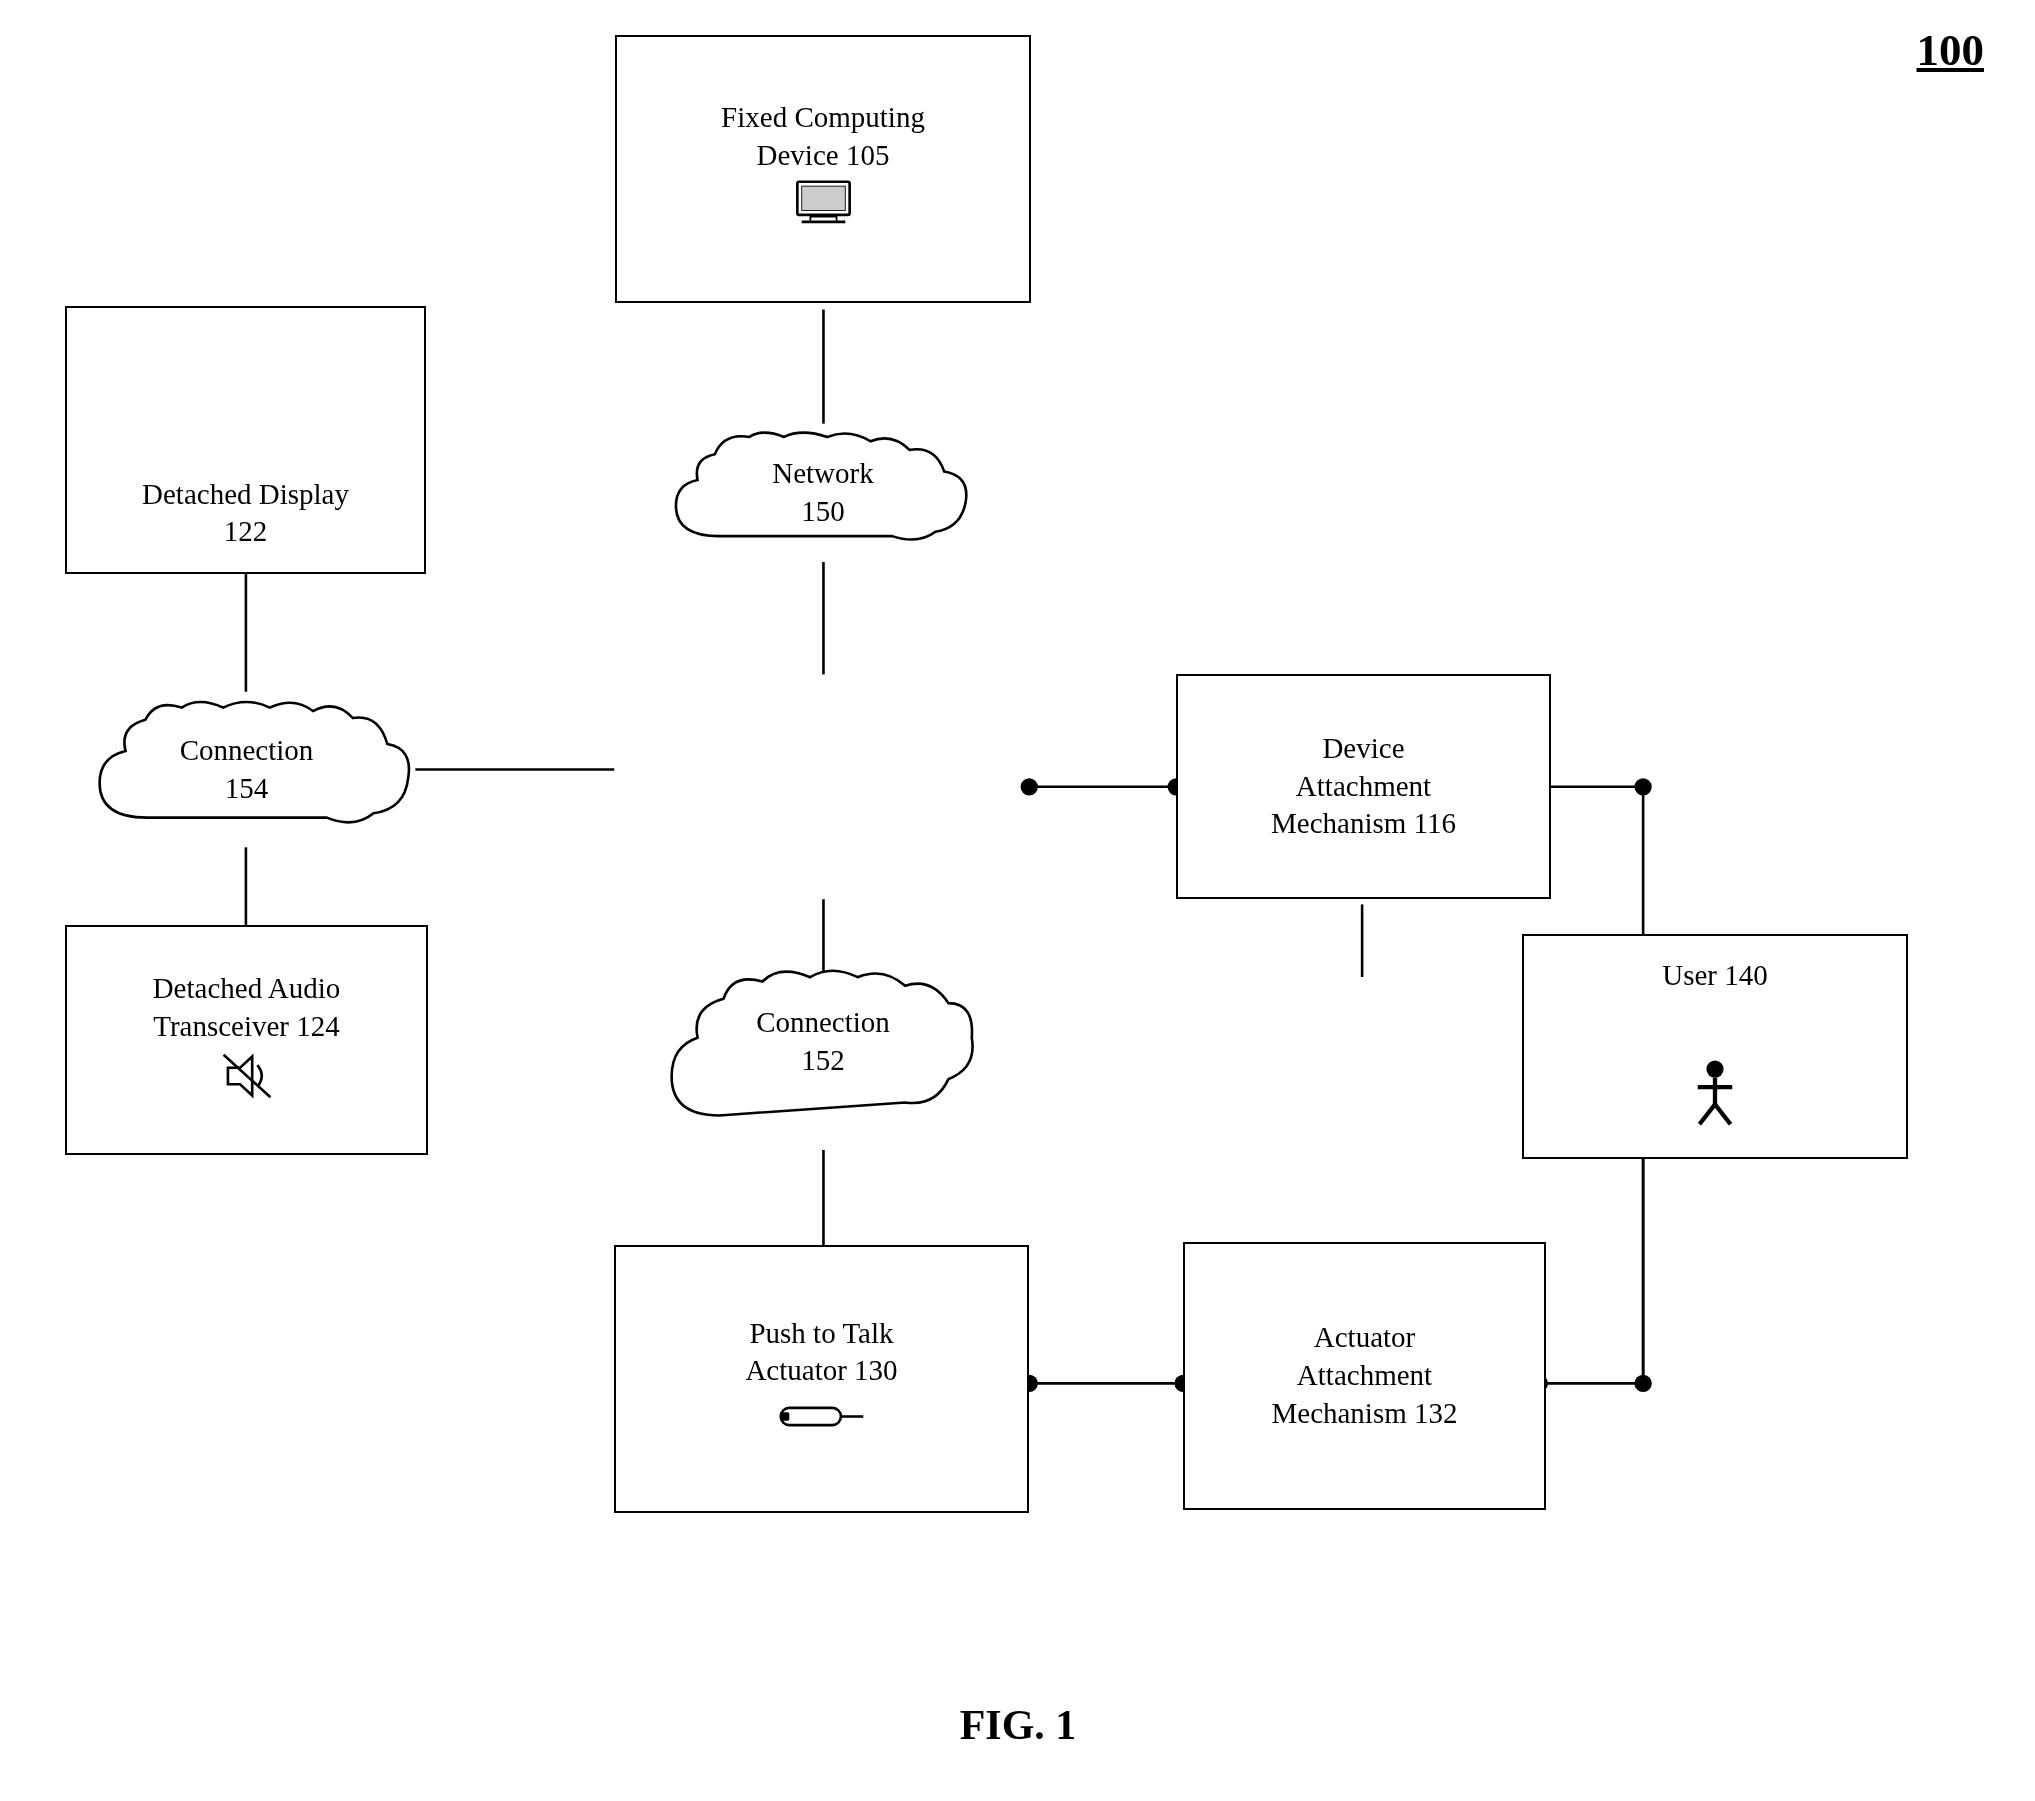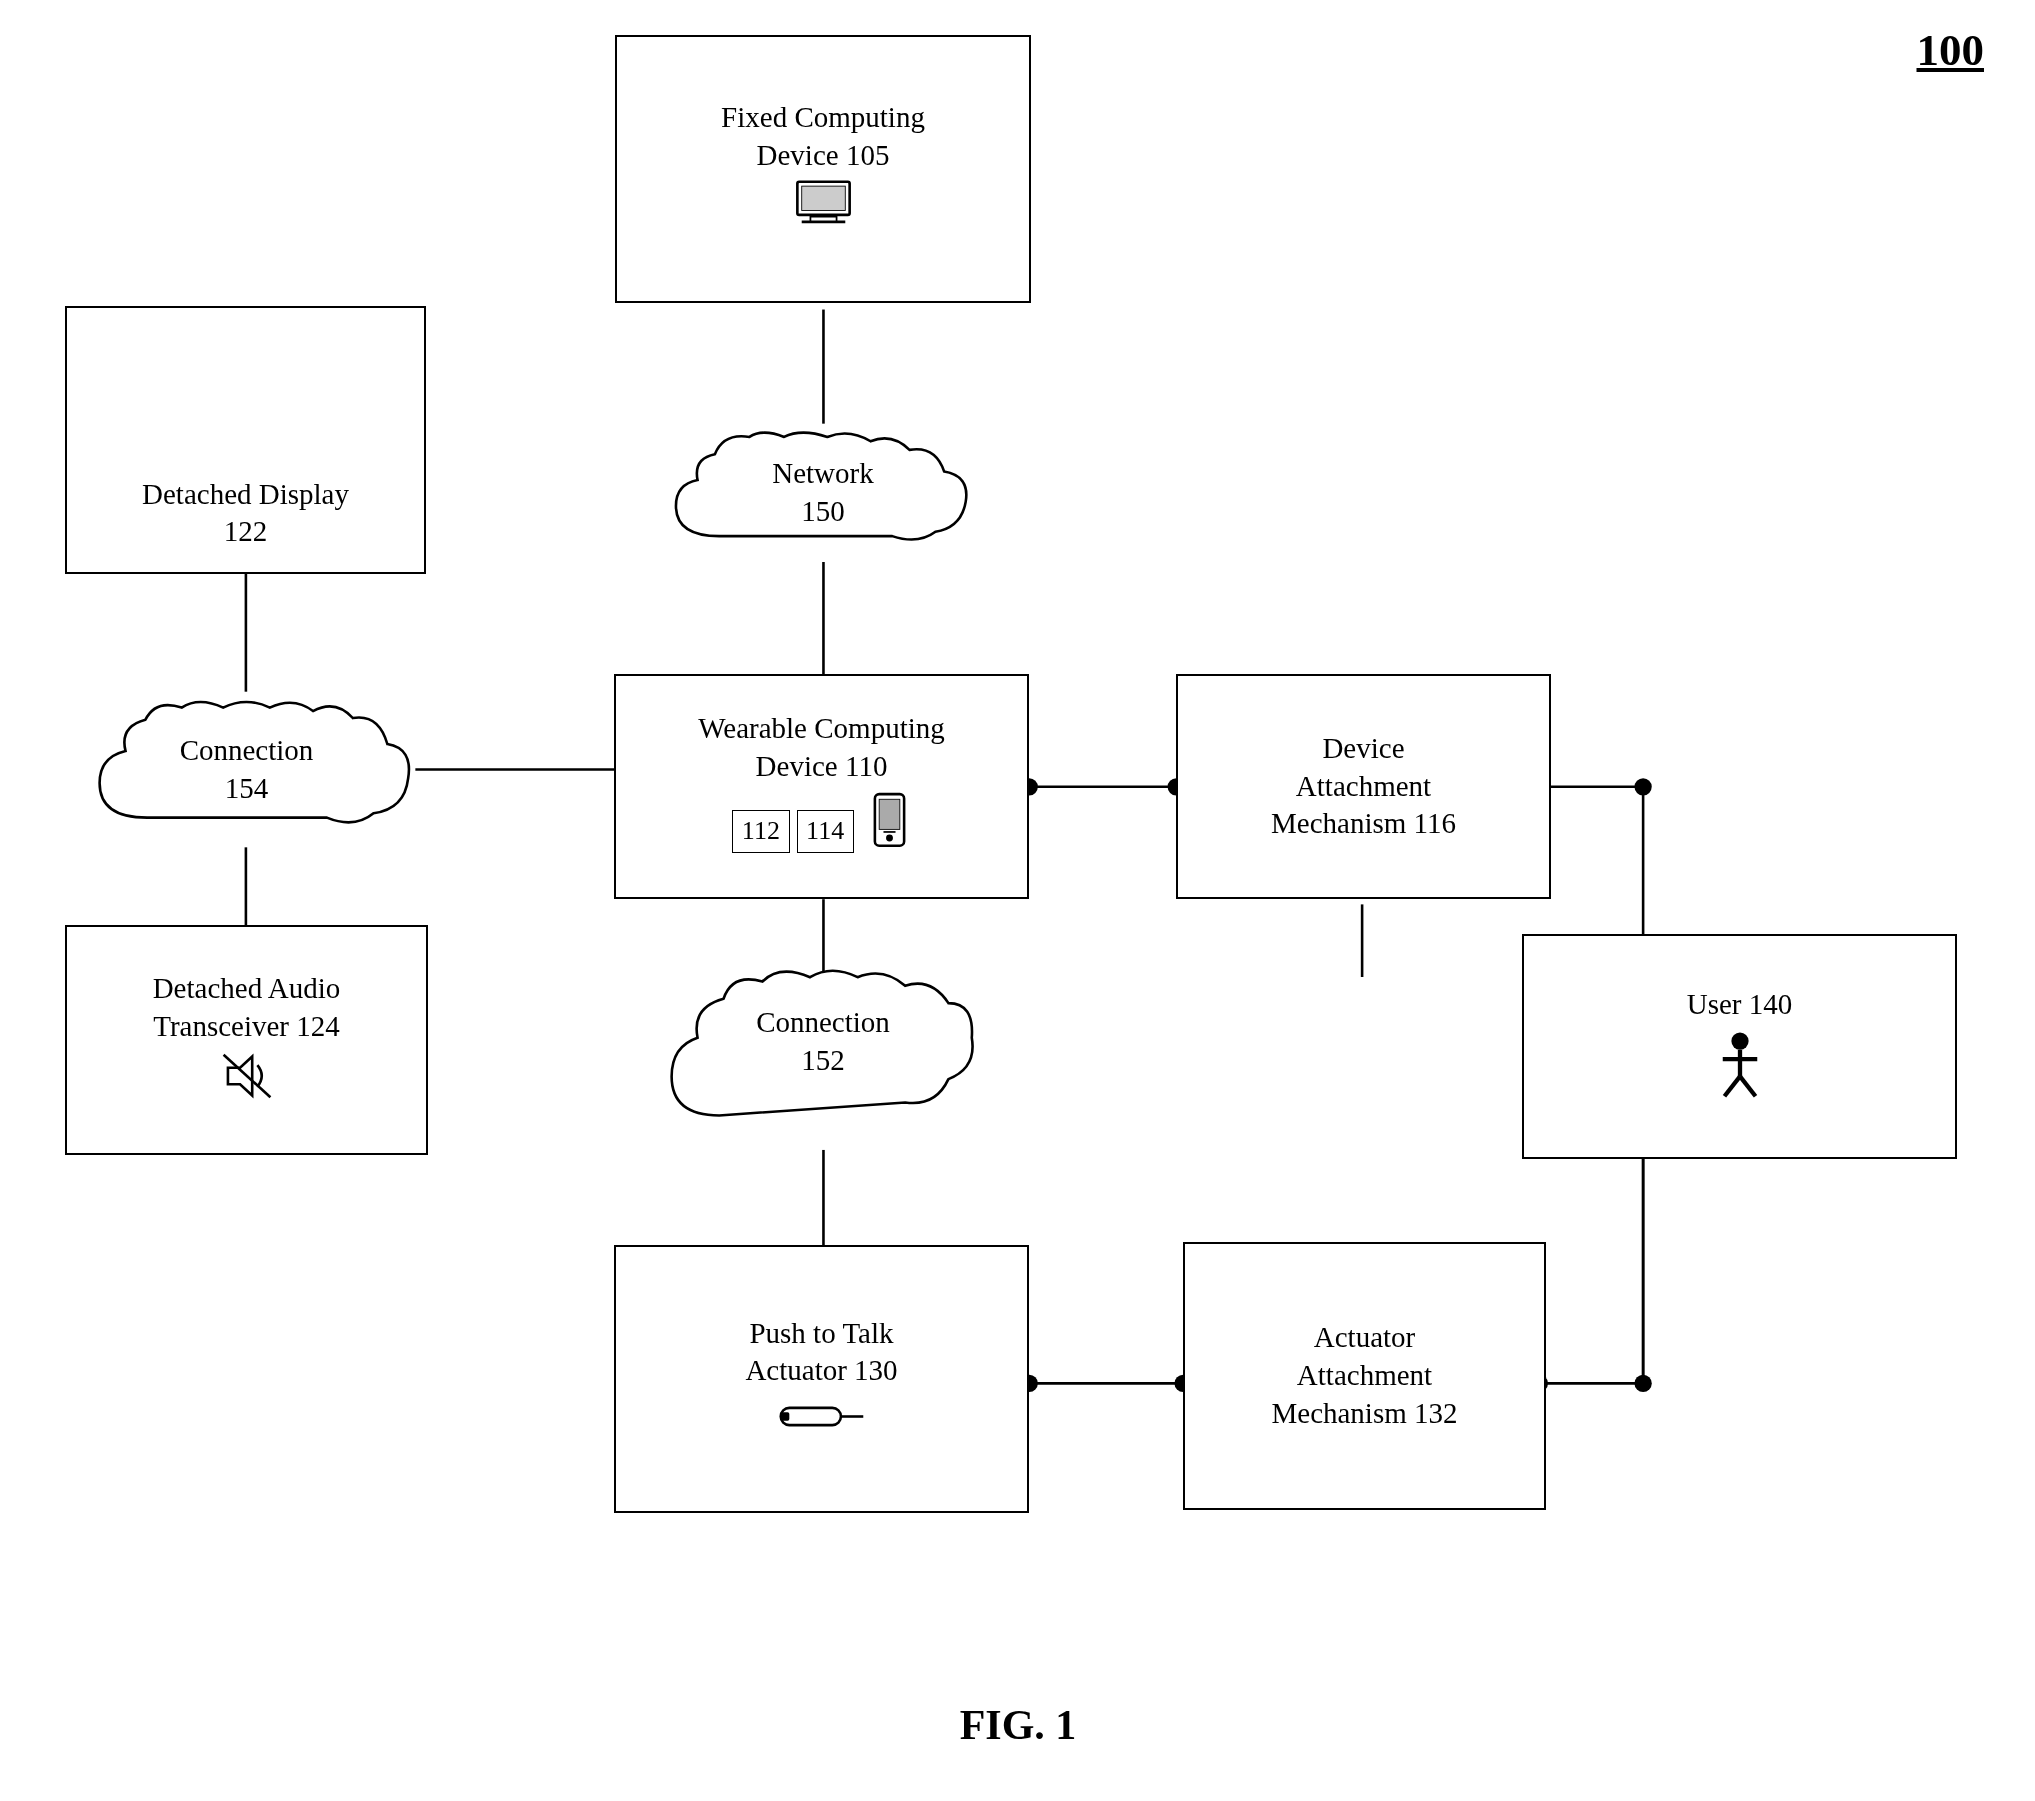--- a/index.html
+++ b/index.html
@@ -159,43 +159,26 @@
     </div>
   </div>
 
   <div class="cloud" style="left:650px; top:424px; width:346px; height:138px;">
     <svg viewBox="0 0 400 160" preserveAspectRatio="none">
       <path d="M80,130 Q30,130 30,95 Q30,70 55,65 Q50,40 75,35 Q85,10 115,15 Q130,5 155,15 Q175,5 205,15 Q230,5 255,20 Q280,10 300,30 Q330,25 340,55 Q370,60 365,90 Q360,120 330,125 Q310,140 280,130 Z" fill="#fff" stroke="#000" stroke-width="3"></path>
     </svg>
     <span class="cloud-text">Network<br>150</span>
   </div>
 
-  <div class="box" style="left:614px; top:674px; width:415px; height:225px;">
-    <span>Wearable Computing<br>Device 110</span>
-    <div style="display:flex; align-items:center; gap:14px; margin-top:7px;">
-      <div class="sub-boxes">
-        <div class="sub-box">112</div>
-        <div class="sub-box">114</div>
-      </div>
-      <div>
-        <svg width="43" height="61" viewBox="0 0 50 70">
-          <rect x="8" y="2" width="34" height="60" rx="5" fill="none" stroke="#000" stroke-width="3"></rect>
-          <rect x="13" y="8" width="24" height="35" fill="#aaa" stroke="#000" stroke-width="1"></rect>
-          <circle cx="25" cy="53" r="4" fill="#000"></circle>
-          <line x1="18" y1="46" x2="32" y2="46" stroke="#000" stroke-width="2"></line>
-        </svg>
-      </div>
-    </div>
-  </div>
 
   <div class="box" style="left:1176px; top:674px; width:375px; height:225px;">
     <span>Device<br>Attachment<br>Mechanism 116</span>
   </div>
 
-  <div class="box" style="left:1522px; top:934px; width:435px; height:225px;">
+  <div class="box" style="left:1522px; top:934px; width:386px; height:225px;justify-content:space-between;">
     <span>User 140</span>
     <div style="margin-top:5.2px;">
       <svg width="52" height="69" viewBox="0 0 60 80">
         <circle cx="30" cy="14" r="10" fill="#000"></circle>
         <line x1="30" y1="24" x2="30" y2="55" stroke="#000" stroke-width="5"></line>
         <line x1="10" y1="35" x2="50" y2="35" stroke="#000" stroke-width="5"></line>
         <line x1="30" y1="55" x2="12" y2="78" stroke="#000" stroke-width="5"></line>
         <line x1="30" y1="55" x2="48" y2="78" stroke="#000" stroke-width="5"></line>
       </svg>
     </div>

